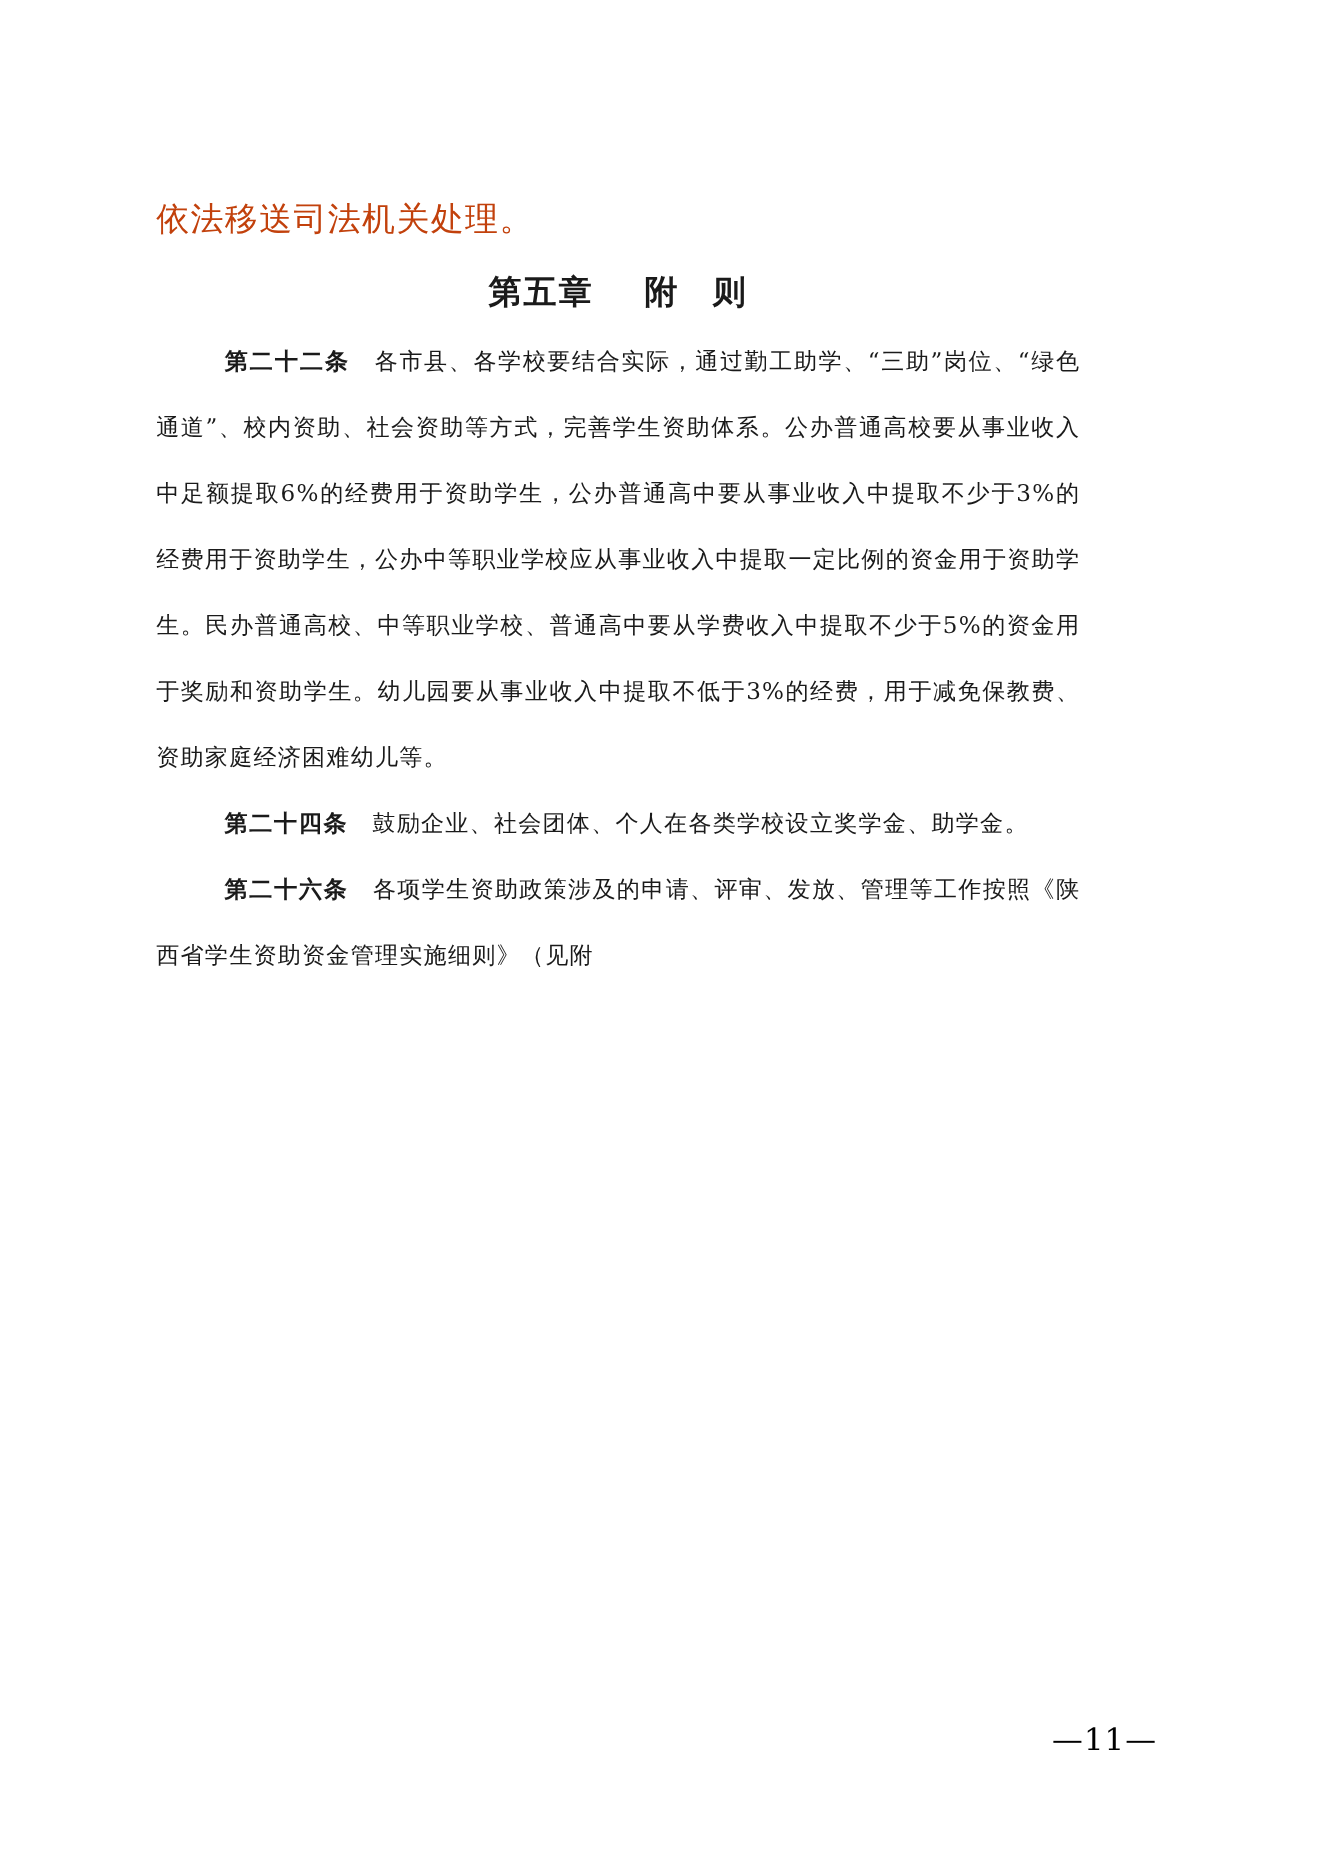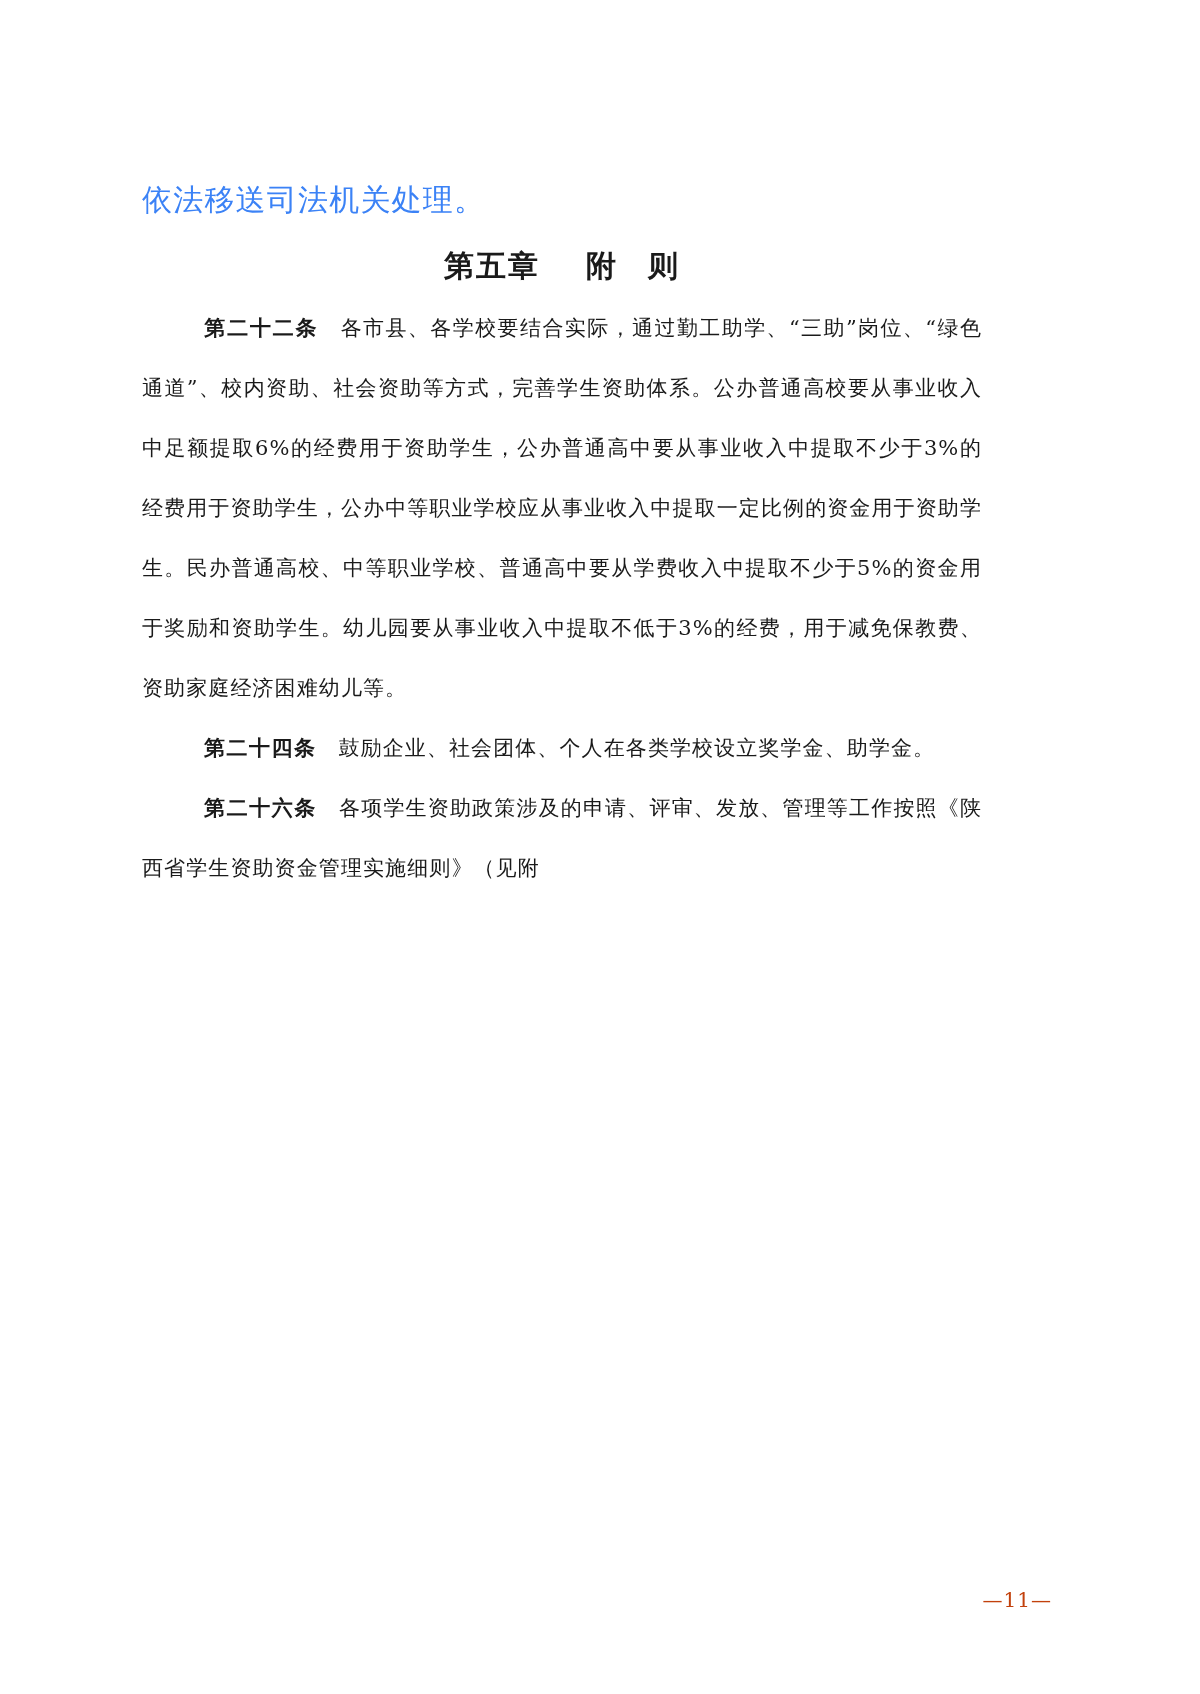--- a/index.html
+++ b/index.html
@@ -21,21 +21,21 @@
     position: absolute;
     left: 142px;
     top: 170px;
     width: 840px;
   }
   .line-cont {
     font-size: 30px;
     line-height: 60px;
     letter-spacing: 1.2px;
     text-align: justify;
-    color: #3b82f6;
+    color: #c2410c;
   }
   .chapter-title {
     text-align: center;
     font-size: 30px;
     line-height: 60px;
     font-weight: bold;
     letter-spacing: 2px;
     margin-top: 6px;
     margin-bottom: 2px;
   }
@@ -63,24 +63,24 @@
     font-weight: bold;
     letter-spacing: 1.5px;
   }
   .para .sp {
     display: inline-block;
     width: 22px;
   }
   .page-number {
     position: absolute;
     right: 148px;
-    bottom: 82px;
-    font-size: 20px;
+    bottom: 96px;
+    font-size: 28px;
     letter-spacing: 1px;
-    color: #c2410c;
+    color: #000000;
     font-family: "DejaVu Serif", "Liberation Serif", serif;
   }
 </style>
 </head>
 <body>
 
 <div class="page">
   <div class="content">
 
     <div class="line-cont">依法移送司法机关处理。</div>

